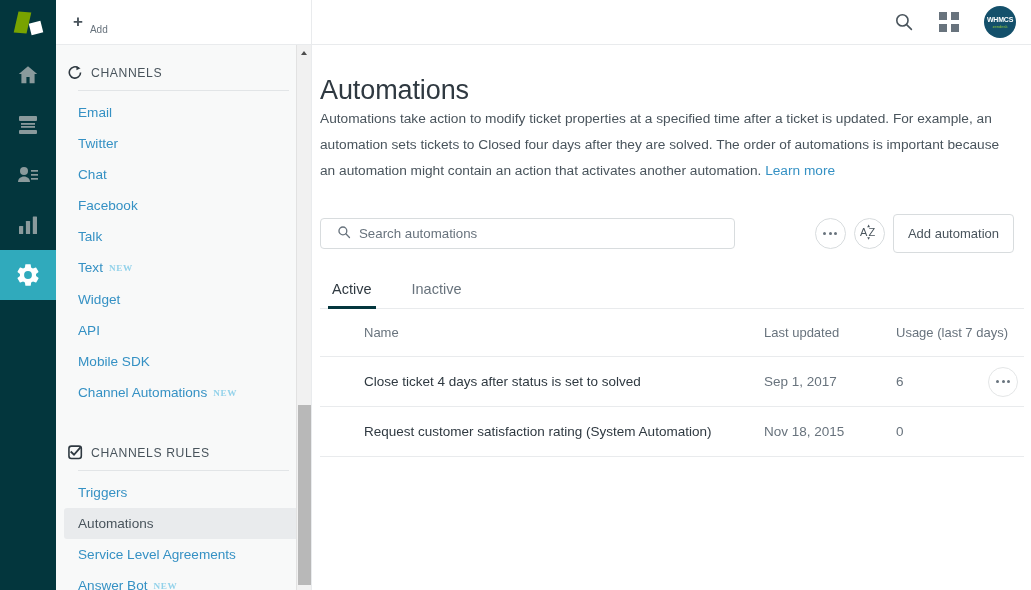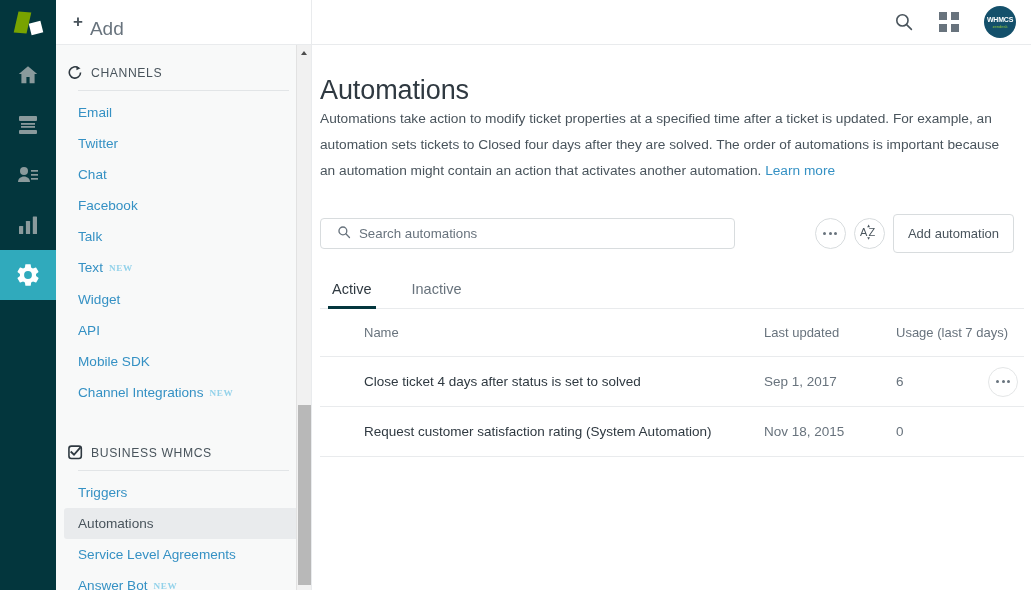--- a/index.html
+++ b/index.html
@@ -55,21 +55,21 @@
     display: flex; align-items: center;
   }
   .add-btn {
     display: flex; align-items: center; gap: 7px;
     margin-left: 17px; cursor: pointer;
   }
   .add-plus {
     font-size: 17px; color: #49545c; font-weight: 700; line-height: 1;
     position: relative; top: -1px;
   }
-  .add-label { font-size: 19px; color: #68737d; margin-top: 14px; }
+  .add-label { font-size: 10px; color: #68737d; margin-top: 14px; }
 
   .panel-scroll {
     position: absolute; top: 45px; left: 0; right: 0; bottom: 0;
     overflow: hidden;
   }
   .panel-inner { padding: 0 0 0 0; }
 
   .section-head {
     display: flex; align-items: center; gap: 8px;
     padding: 20px 0 0 12px;
@@ -317,33 +317,33 @@
         <div class="nav-list">
           <div class="nav-item"><span>Email</span></div>
           <div class="nav-item"><span>Twitter</span></div>
           <div class="nav-item"><span>Chat</span></div>
           <div class="nav-item"><span>Facebook</span></div>
           <div class="nav-item"><span>Talk</span></div>
           <div class="nav-item"><span>Text</span><span class="badge-new">NEW</span></div>
           <div class="nav-item"><span>Widget</span></div>
           <div class="nav-item"><span>API</span></div>
           <div class="nav-item"><span>Mobile SDK</span></div>
-          <div class="nav-item"><span>Channel Integrations</span><span class="badge-new">NEW</span></div>
+          <div class="nav-item"><span>Channel Automations</span><span class="badge-new">NEW</span></div>
         </div>
 
         <div class="nav-gap"></div>
 
         <div class="section-head">
           <span class="sec-icon">
             <svg width="15" height="15" viewBox="0 0 16 16">
               <rect x="1" y="1.2" width="13.2" height="13.2" rx="2.6" fill="none" stroke="#2f3941" stroke-width="1.7"></rect>
               <path d="M3.6 7.6 6.4 10.4 12.6 3.4" fill="none" stroke="#2f3941" stroke-width="2" stroke-linecap="square"></path>
             </svg>
           </span>
-          <span class="section-title">BUSINESS WHMCS</span>
+          <span class="section-title">CHANNELS RULES</span>
         </div>
         <div class="section-rule"></div>
         <div class="nav-list">
           <div class="nav-item"><span>Triggers</span></div>
           <div class="nav-item selected"><span>Automations</span></div>
           <div class="nav-item"><span>Service Level Agreements</span></div>
           <div class="nav-item"><span>Answer Bot</span><span class="badge-new">NEW</span></div>
         </div>
 
       </div>

